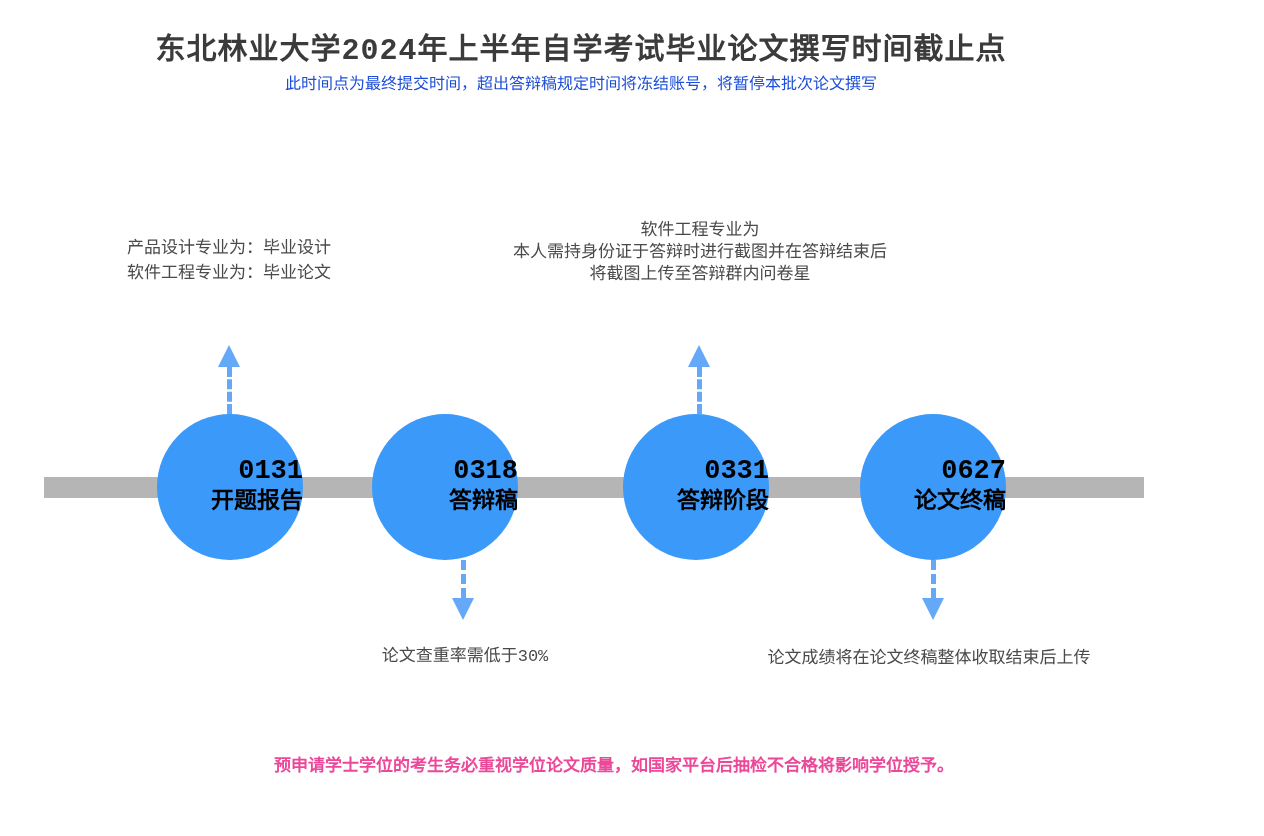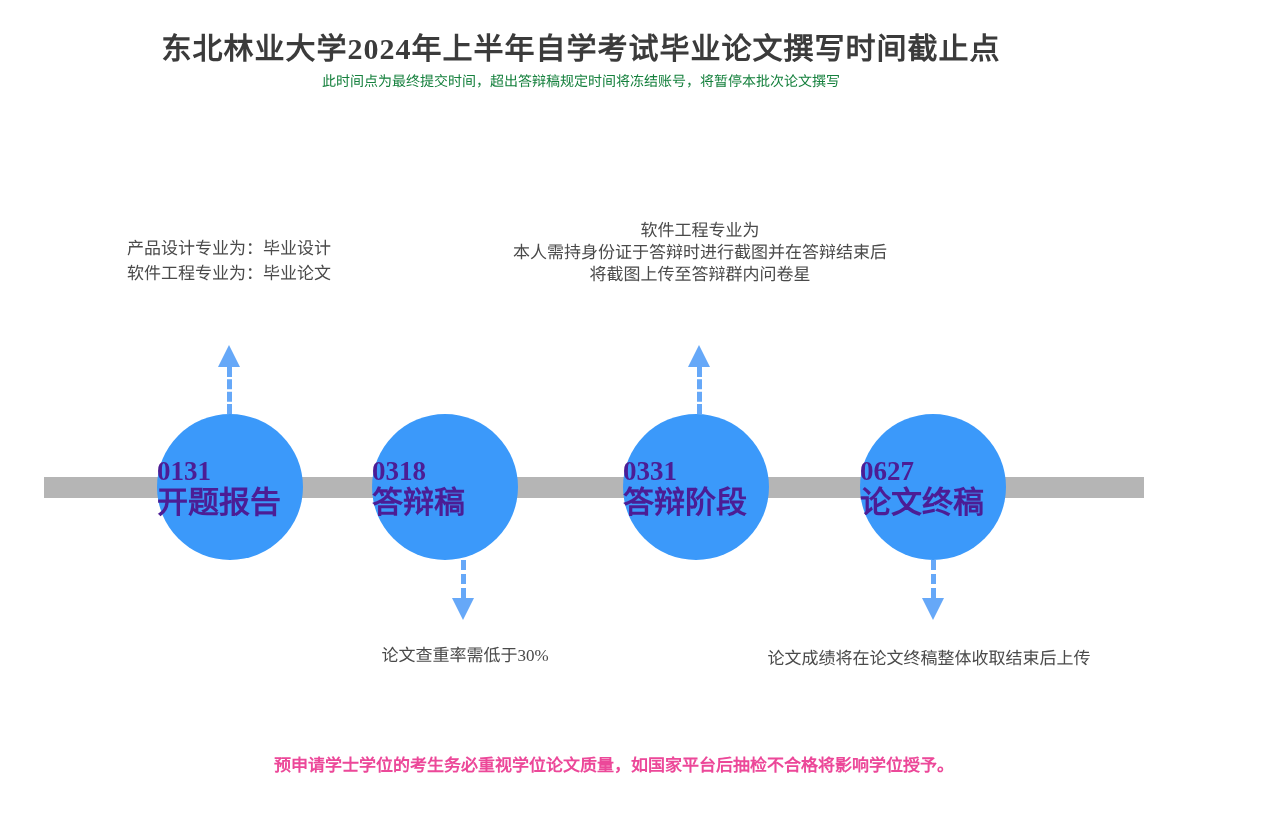--- a/index.html
+++ b/index.html
@@ -3,41 +3,41 @@
 <meta charset="utf-8">
 <style>
   * { margin: 0; padding: 0; box-sizing: border-box; }
   html, body { background: #ffffff; }
   .page {
     position: relative;
     width: 1144px;
     height: 836px;
     background: #ffffff;
     overflow: hidden;
-    font-family: Liberation Serif, serif;
+    font-family: Liberation Mono, monospace;
   }
   .title {
     position: absolute;
     top: 24px;
     left: 581px;
     transform: translateX(-50%);
     white-space: nowrap;
     font-size: 30px;
     font-weight: bold;
     color: #3b3b3b;
     letter-spacing: 1px;
   }
   .subtitle {
     position: absolute;
     top: 70px;
     left: 581px;
     transform: translateX(-50%);
     white-space: nowrap;
-    font-size: 14px;
-    color: #15803d;
+    font-size: 16px;
+    color: #1d4ed8;
   }
   .ann {
     position: absolute;
     transform: translateX(-50%);
     text-align: center;
     color: #4a4a4a;
     font-size: 17px;
     white-space: nowrap;
   }
   .ann-left   { top: 236px; left: 229px; line-height: 25px; }
@@ -73,30 +73,30 @@
     border-left: 32px solid #b5b5b5;
     z-index: 1;
   }
   .node {
     position: absolute;
     top: 414px;
     width: 146px;
     height: 146px;
     border-radius: 50%;
     background: #3b99fa;
-    color: #4c1d95;
+    color: #000000;
     display: flex;
     flex-direction: column;
-    align-items: flex-start;
+    align-items: flex-end;
     justify-content: center;
     z-index: 2;
     line-height: 31px;
   }
   .node-date  { font-size: 27px; font-weight: bold; }
-  .node-label { font-size: 31px; font-weight: bold; }
+  .node-label { font-size: 23px; font-weight: bold; }
   .arrow {
     position: absolute;
     transform: translateX(-50%);
     display: flex;
     flex-direction: column;
     align-items: center;
     z-index: 2;
   }
   .dash-line {
     width: 0;

